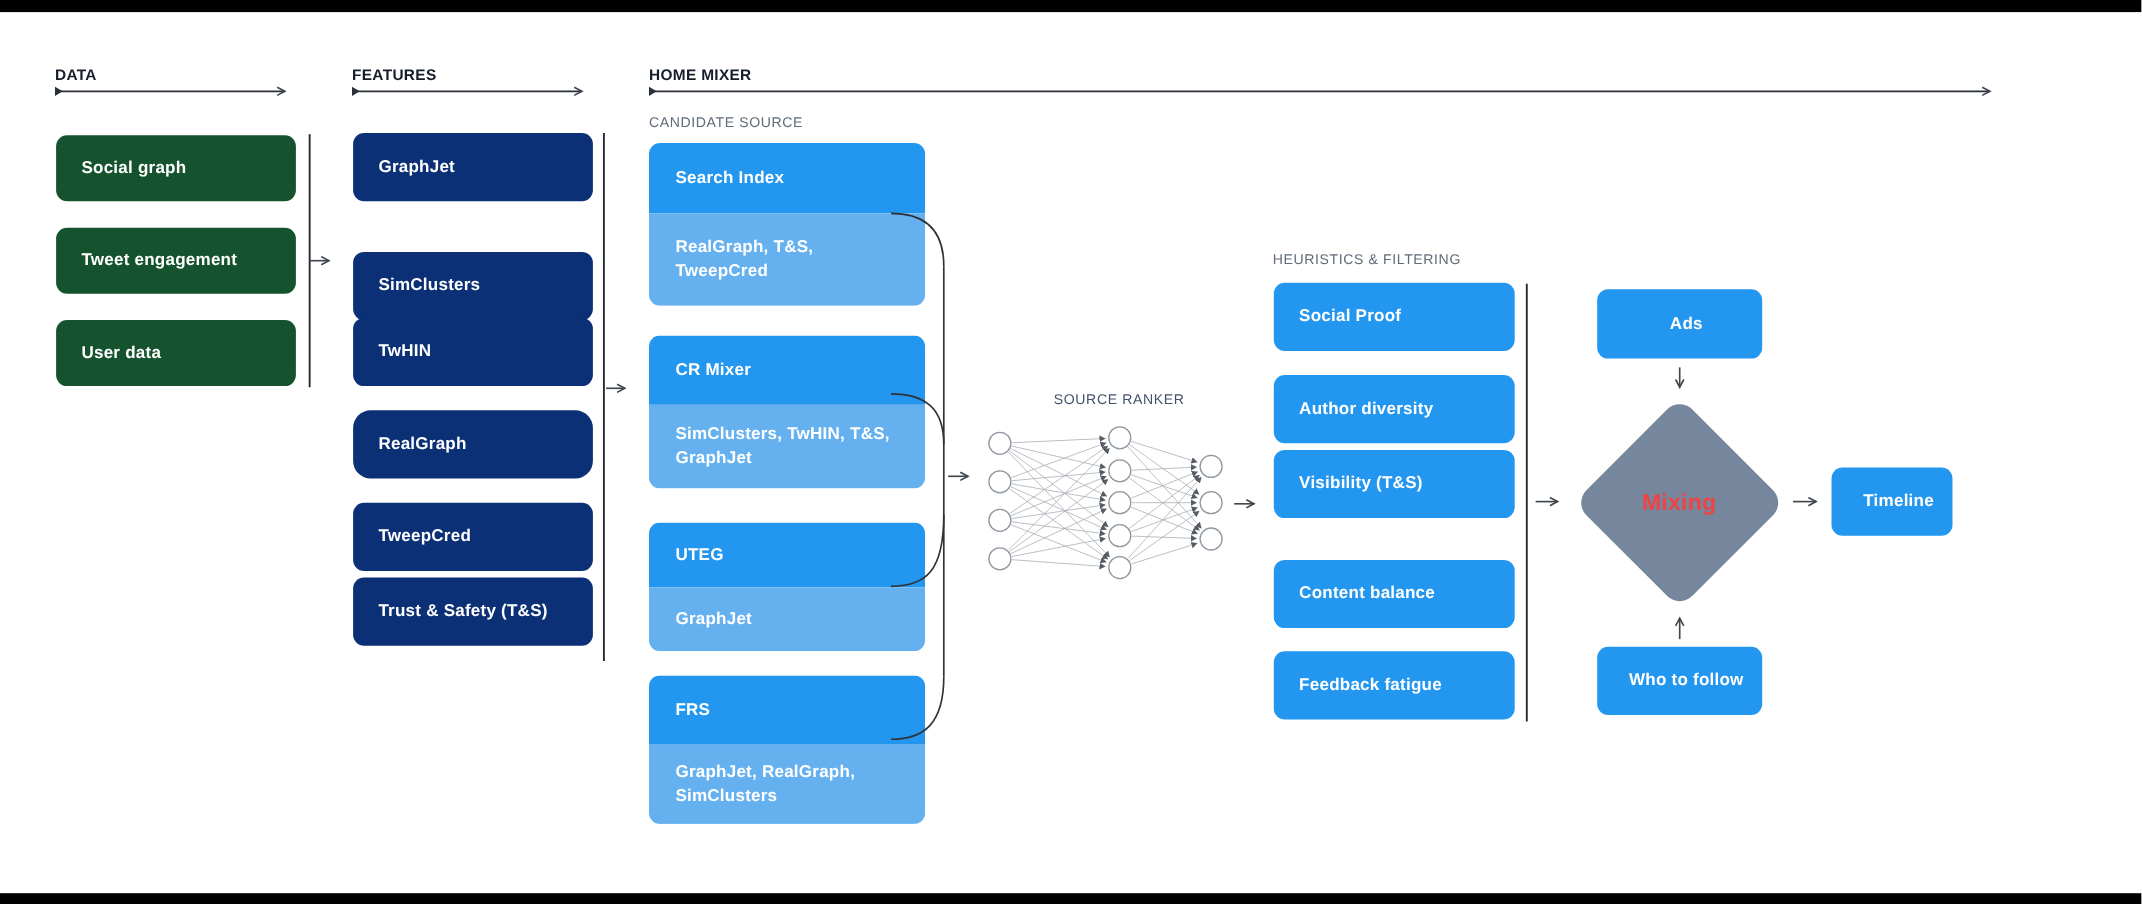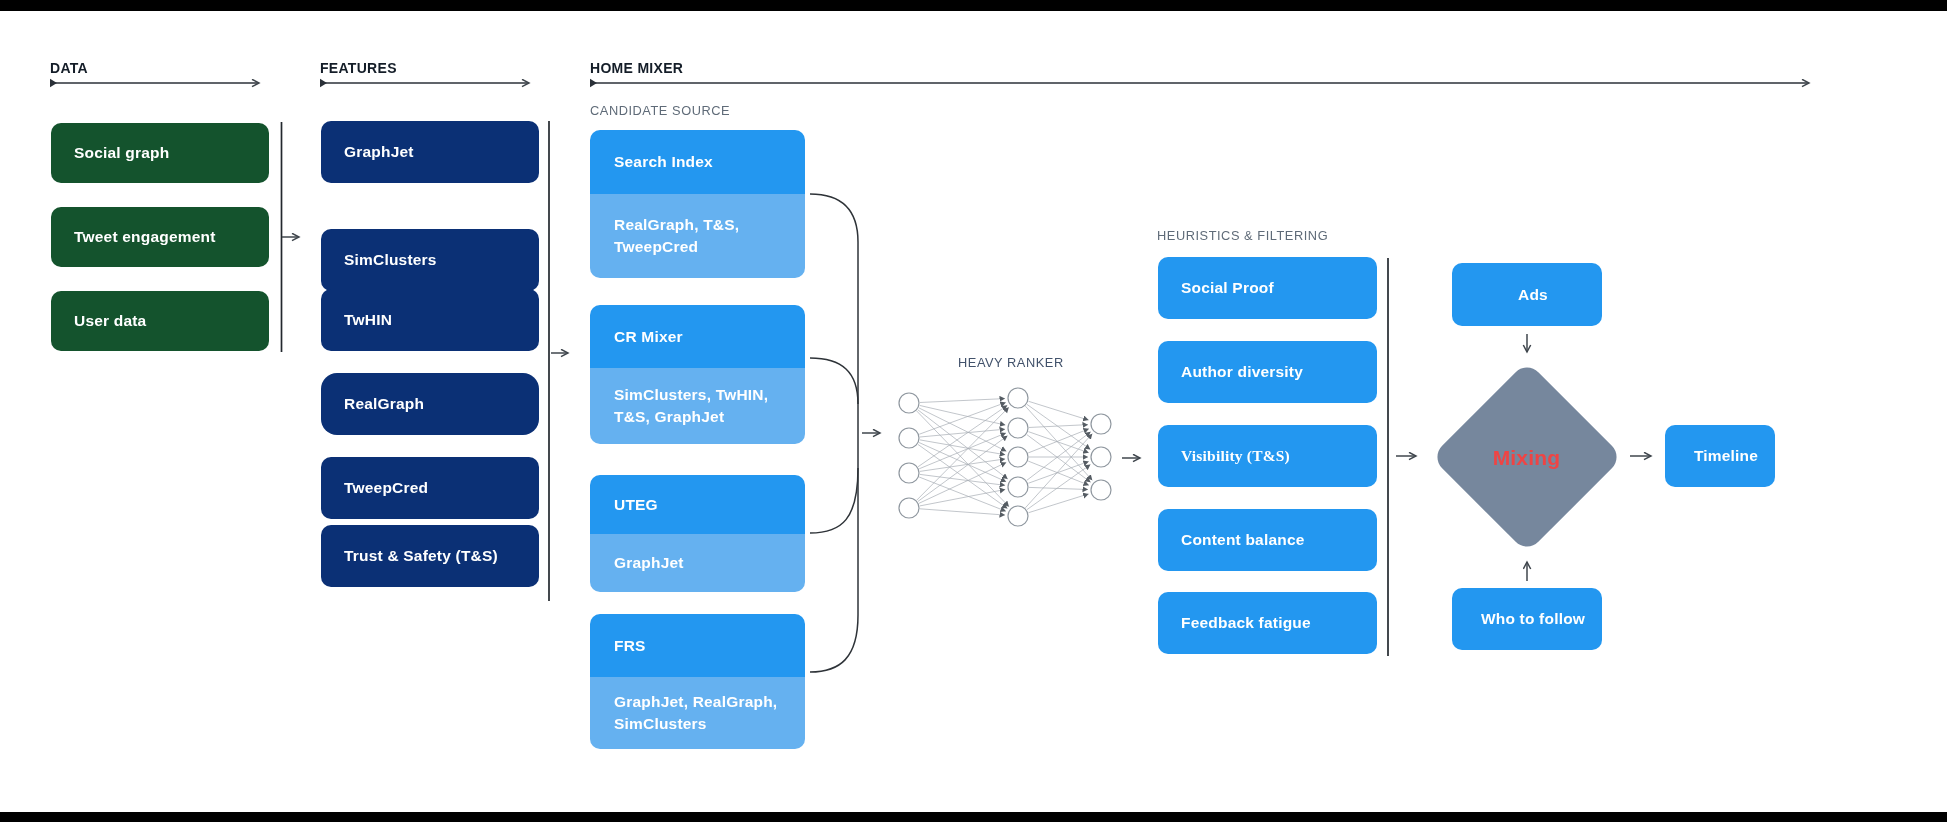--- a/index.html
+++ b/index.html
@@ -29,21 +29,21 @@
     position:absolute;border-radius:10px;display:flex;align-items:center;
     color:#ffffff;font-size:15.5px;font-weight:600;letter-spacing:.2px;
     box-sizing:border-box;padding-left:23px;
   }
   .box.data{background:#14532d;width:218px;height:60px;left:51px;}
   .box.feature{background:#0b3075;width:218px;height:62px;left:321px;}
   .box.heur{background:#2397f0;width:219px;height:62px;left:1158px;}
   .box.center{justify-content:center;padding-left:12px;}
   .box.blue{background:#2397f0;}
 
-  .src{position:absolute;left:590px;width:215px;border-radius:10px;overflow:hidden;}
+  .src{position:absolute;left:590px;width:251px;border-radius:10px;overflow:hidden;}
   .src .head{
     background:#2397f0;display:flex;align-items:center;box-sizing:border-box;
     padding-left:24px;color:#fff;font-size:15.5px;font-weight:600;letter-spacing:.2px;
   }
   .src .sub{
     background:#65b1f0;display:flex;align-items:center;box-sizing:border-box;
     padding:10px 20px 10px 24px;color:#fff;font-size:15.5px;font-weight:600;
     letter-spacing:.2px;line-height:22px;
   }
 
@@ -65,21 +65,21 @@
 
   <div class="bar top"></div>
   <div class="bar bottom"></div>
 
   <div class="sec-head" style="left:50px;top:60px;">DATA</div>
   <div class="sec-head" style="left:320px;top:60px;">FEATURES</div>
   <div class="sec-head" style="left:590px;top:60px;">HOME MIXER</div>
 
   <div class="sub-head" style="left:590px;top:103px;">CANDIDATE SOURCE</div>
   <div class="sub-head" style="left:1157px;top:228px;">HEURISTICS &amp; FILTERING</div>
-  <div class="hr-label" style="left:958px;top:355px;">HEAVY RANKER</div>
+  <div class="hr-label" style="left:958px;top:355px;">SOURCE RANKER</div>
 
   <div class="box data" style="top:123px;">Social graph</div>
   <div class="box data" style="top:207px;">Tweet engagement</div>
   <div class="box data" style="top:291px;">User data</div>
 
   <div class="box feature" style="top:121px;">GraphJet</div>
   <div class="box feature" style="top:205px;margin-top:24px;">SimClusters</div>
   <div class="box feature" style="top:289px;">TwHIN</div>
   <div class="box feature" style="top:373px;border-radius:16px;">RealGraph</div>
   <div class="box feature" style="top:457px;">TweepCred</div>
@@ -97,21 +97,21 @@
     <div class="head" style="height:59px;">UTEG</div>
     <div class="sub" style="height:58px;">GraphJet</div>
   </div>
   <div class="src" style="top:614px;">
     <div class="head" style="height:63px;">FRS</div>
     <div class="sub" style="height:72px;">GraphJet, RealGraph, SimClusters</div>
   </div>
 
   <div class="box heur" style="top:257px;">Social Proof</div>
   <div class="box heur" style="top:341px;">Author diversity</div>
-  <div class="box heur" style="top:425px;font-family:Liberation Serif, serif;">Visibility (T&amp;S)</div>
+  <div class="box heur" style="top:409px;">Visibility (T&amp;S)</div>
   <div class="box heur" style="top:509px;">Content balance</div>
   <div class="box heur" style="top:592px;">Feedback fatigue</div>
 
   <div class="box blue center" style="left:1452px;top:263px;width:150px;height:63px;">Ads</div>
   <div class="diamond"></div>
   <div class="diamond-label">Mixing</div>
   <div class="box blue center" style="left:1452px;top:588px;width:150px;height:62px;">Who to follow</div>
   <div class="box blue center" style="left:1665px;top:425px;width:110px;height:62px;">Timeline</div>
 
   <svg class="overlay" width="1947" height="822" viewBox="0 0 1947 822">

